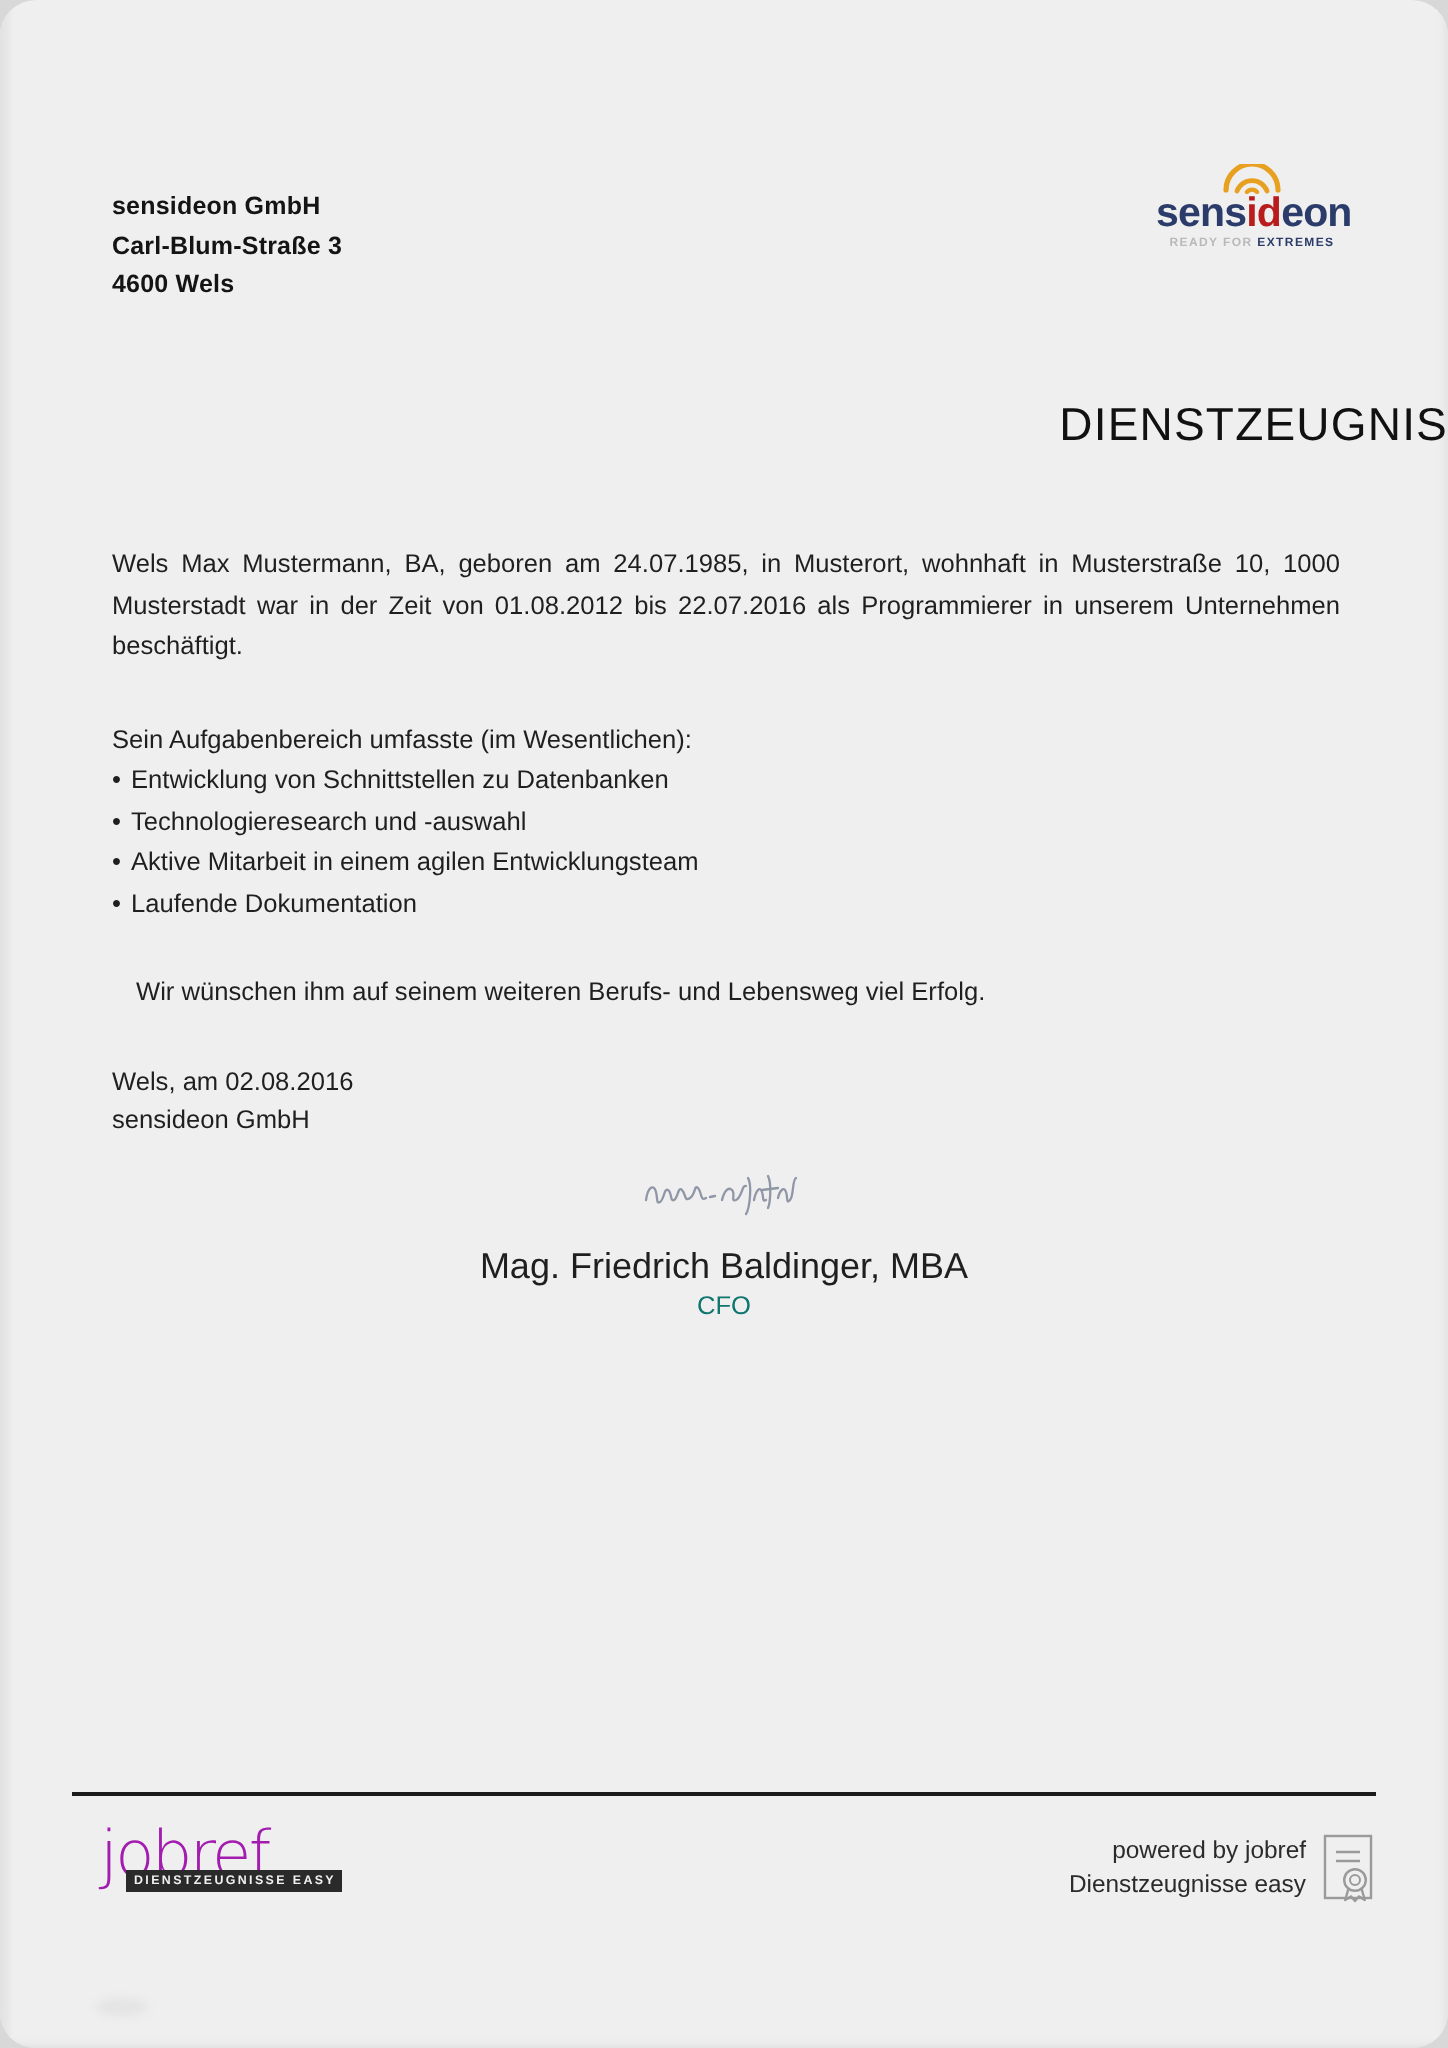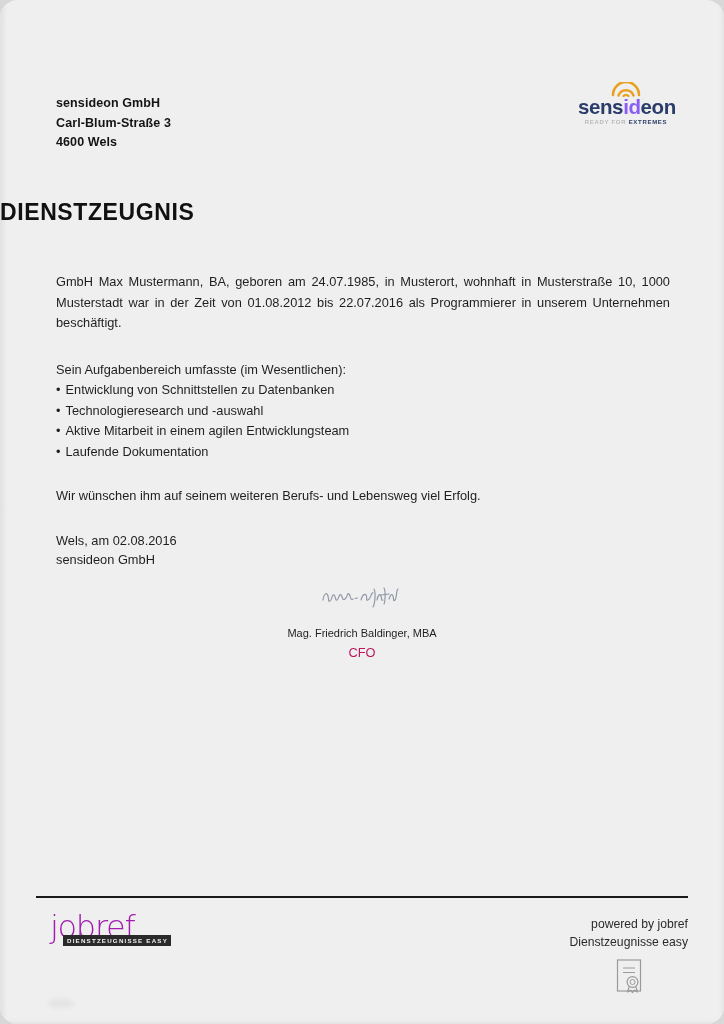--- a/index.html
+++ b/index.html
@@ -76,40 +76,40 @@
     position: relative;
   }
   .logo-arc svg { display: block; margin: 0 auto; }
   .logo-word {
     font-size: 20.5px;
     font-weight: bold;
     letter-spacing: -0.4px;
     line-height: 21px;
     color: #2b3c6b;
   }
-  .logo-word .mid { color: #8b5cf6; }
+  .logo-word .mid { color: #b91c1c; }
   .logo-tag {
     font-size: 6px;
     font-weight: bold;
     letter-spacing: 0.7px;
     line-height: 9px;
     color: #b9b9b9;
     margin-top: 1px;
   }
   .logo-tag .hl { color: #2b3c6b; }
 
   
   .doc-title {
     position: absolute;
     left: 0;
     top: 199px;
     width: 724px;
-    text-align: left;
+    text-align: right;
     font-size: 23px;
-    font-weight: bold;
+    font-weight: normal;
     letter-spacing: 0.6px;
     color: #111;
   }
 
   
   .body-block {
     position: absolute;
     left: 56px;
     top: 272px;
     width: 614px;
@@ -134,21 +134,21 @@
   .tasks-list li {
     margin: 0;
     padding: 0;
   }
   .tasks-list li::before {
     content: "\2022";
     margin-right: 5px;
   }
 
   .para-closing {
-    margin: 24px 0 0 0;
+    margin: 24px 0 0 12px;
   }
   .sign-place {
     margin: 24px 0 0 0;
     line-height: 19.5px;
   }
 
   
   .signature-area {
     position: absolute;
     left: 0;
@@ -157,29 +157,29 @@
     text-align: center;
   }
   .signature-scribble {
     height: 34px;
   }
   .signature-scribble svg {
     display: block;
     margin: 0 auto;
   }
   .sig-name {
-    font-size: 11px;
+    font-size: 18px;
     line-height: 19px;
     color: #1f1f1f;
     margin-top: 10px;
   }
   .sig-role {
     font-size: 12.8px;
     line-height: 19px;
-    color: #be185d;
+    color: #0f766e;
   }
 
   
   .footer-rule {
     position: absolute;
     left: 36px;
     top: 896px;
     width: 652px;
     height: 2px;
     background: #1a1a1a;
@@ -211,21 +211,20 @@
     line-height: 7px;
     white-space: nowrap;
   }
   .footer-right {
     position: absolute;
     right: 36px;
     top: 916px;
     display: flex;
     align-items: center;
     gap: 7px;
-    flex-direction: column;
   }
   .footer-right-text {
     text-align: right;
     font-size: 12.2px;
     line-height: 17.5px;
     color: #2b2b2b;
   }
   .cert-icon svg { display: block; }
 </style>
 </head>
@@ -253,21 +252,21 @@
       </svg>
     </div>
     <div class="logo-word"><span>sens</span><span class="mid">id</span><span>eon</span></div>
     <div class="logo-tag"><span>READY FOR </span><span class="hl">EXTREMES</span></div>
   </div>
 
   <div class="doc-title">DIENSTZEUGNIS</div>
 
   <div class="body-block">
 
-    <p class="para-intro"><span>GmbH </span><b>Max Mustermann, BA</b><span>, geboren am 24.07.1985, in Musterort, wohnhaft in Musterstraße 10, 1000 Musterstadt war in der Zeit von 01.08.2012 bis 22.07.2016 als Programmierer in unserem Unternehmen beschäftigt.</span></p>
+    <p class="para-intro"><span>Wels </span><b>Max Mustermann, BA</b><span>, geboren am 24.07.1985, in Musterort, wohnhaft in Musterstraße 10, 1000 Musterstadt war in der Zeit von 01.08.2012 bis 22.07.2016 als Programmierer in unserem Unternehmen beschäftigt.</span></p>
 
     <p class="tasks-heading">Sein Aufgabenbereich umfasste (im Wesentlichen):</p>
 
     <ul class="tasks-list">
       <li>Entwicklung von Schnittstellen zu Datenbanken</li>
       <li>Technologieresearch und -auswahl</li>
       <li>Aktive Mitarbeit in einem agilen Entwicklungsteam</li>
       <li>Laufende Dokumentation</li>
     </ul>
 

